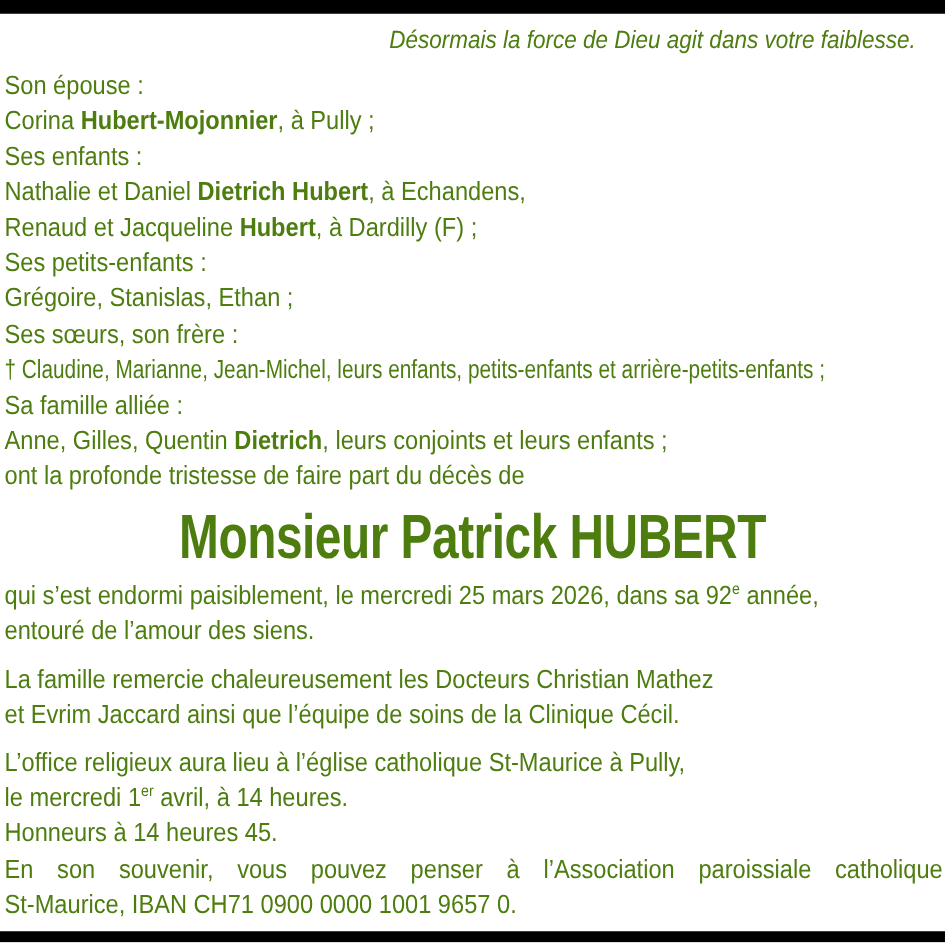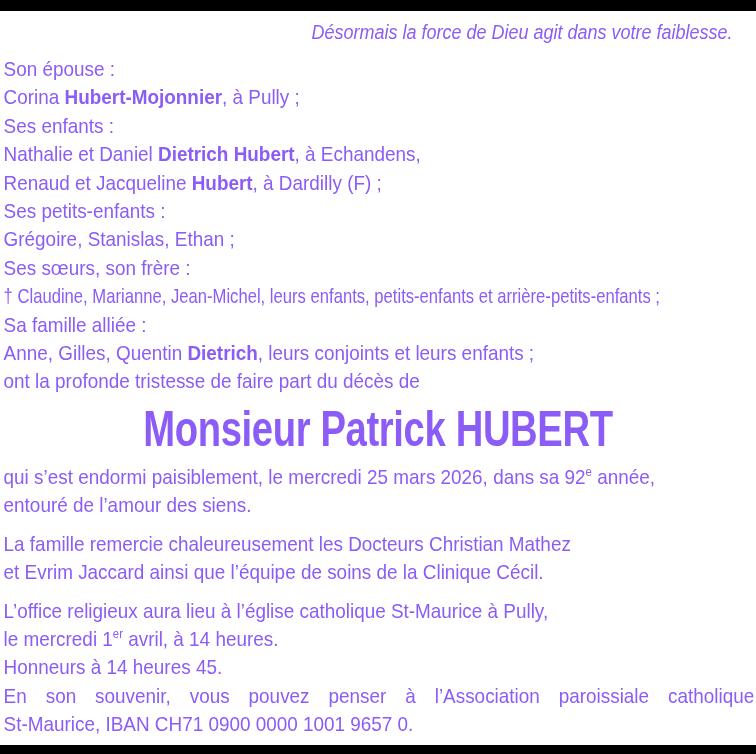--- a/index.html
+++ b/index.html
@@ -5,21 +5,21 @@
   html, body {
     margin: 0;
     padding: 0;
     background: #ffffff;
   }
   .page {
     position: relative;
     width: 756px;
     height: 754px;
     background: #ffffff;
-    color: #8b5cf6;
+    color: #4d7c0f;
     font-family: "Liberation Sans", sans-serif;
     overflow: hidden;
   }
   .bar {
     position: absolute;
     left: 0;
     width: 100%;
     background: #000000;
   }
   .bar.top { top: 0; height: 11px; }

